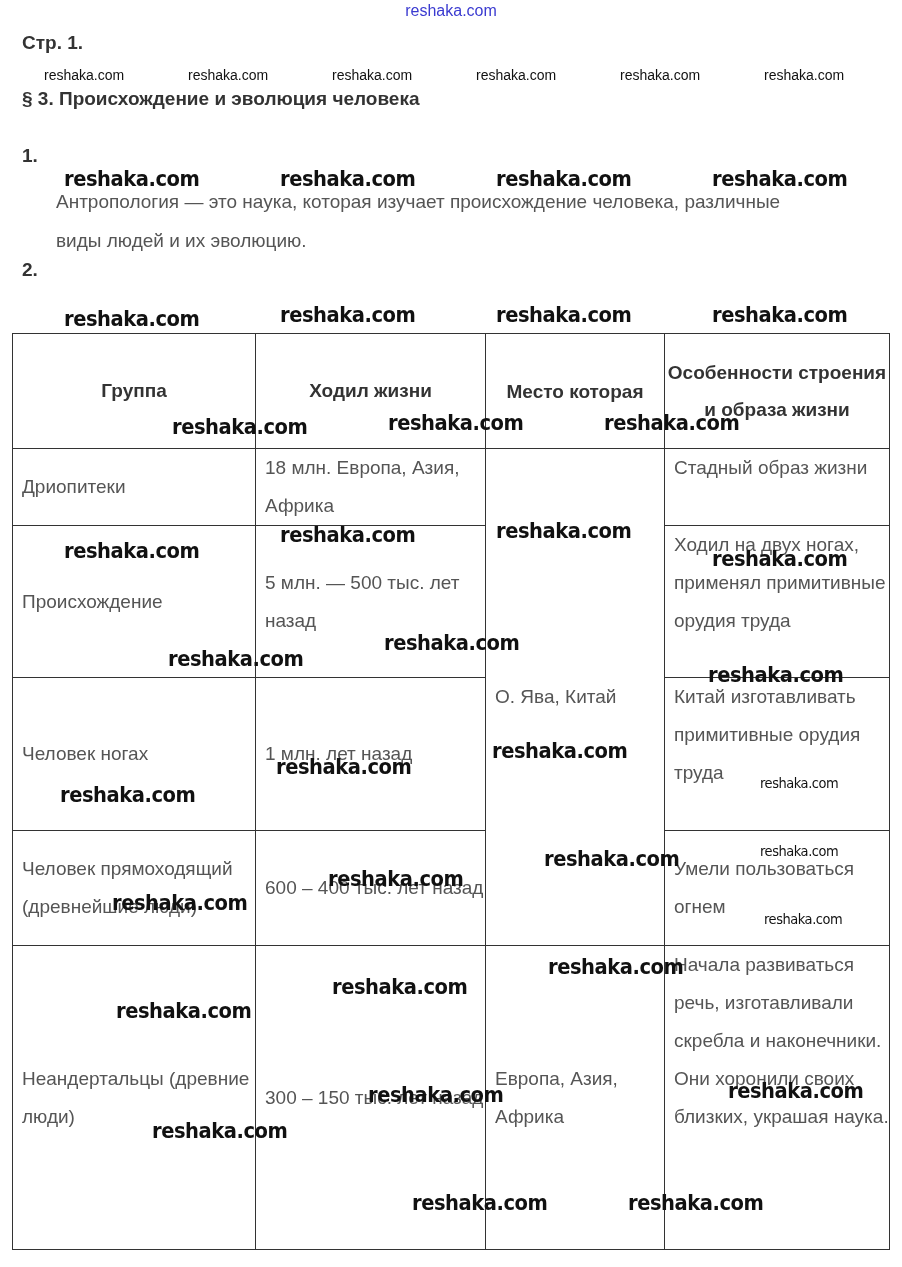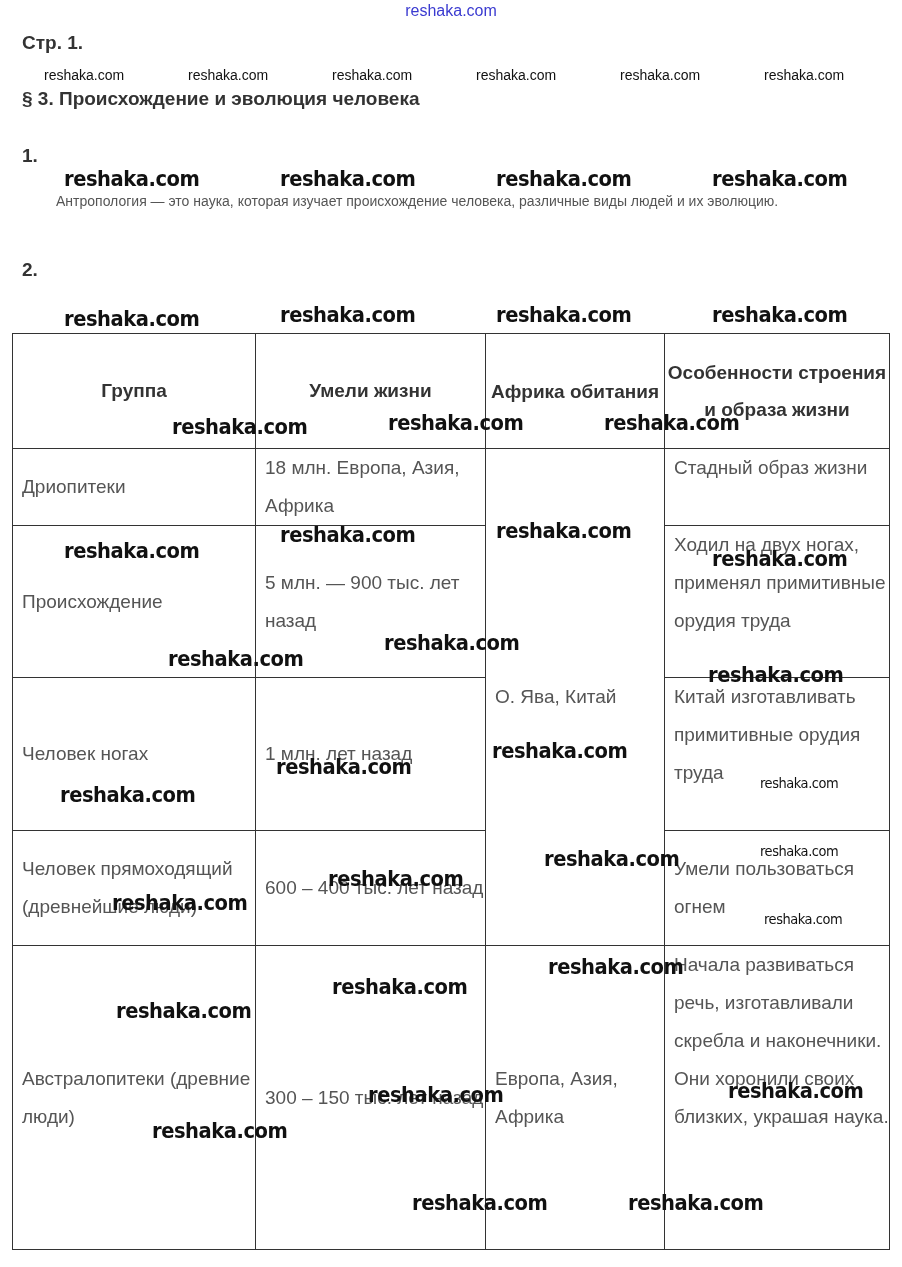--- a/index.html
+++ b/index.html
@@ -3,21 +3,21 @@
 <meta charset="utf-8">
 <style>
   html, body { margin:0; padding:0; background:#ffffff; }
   body { width:902px; height:1267px; position:relative; overflow:hidden; font-family:"Liberation Sans", sans-serif; color:#222; }
   .top-mark { position:absolute; left:0; width:902px; top:2px; text-align:center; font-family:"Liberation Sans", sans-serif; font-size:16px; color:#3a3ad0; letter-spacing:0; }
   .page-num { position:absolute; left:22px; top:32px; font-size:19px; font-weight:bold; color:#333; }
   .wm-row { position:absolute; top:67px; left:0; width:902px; }
   .wm-small { position:absolute; font-size:14px; color:#111; font-family:"Liberation Sans", sans-serif; }
   .section-title { position:absolute; left:22px; top:88px; font-size:19px; font-weight:bold; color:#333; }
   .num { position:absolute; left:22px; font-size:19px; font-weight:bold; color:#333; }
-  .answer { position:absolute; left:56px; top:182px; font-size:14px; color:#555; line-height:39px; width:760px; }
+  .answer { position:absolute; left:56px; top:182px; font-size:19px; color:#555; line-height:39px; width:760px; }
   .wm { position:absolute; font-size:21px; font-weight:bold; color:#111; font-family:"DejaVu Sans", sans-serif; letter-spacing:-0.5px; z-index:5; white-space:nowrap; transform:scaleX(0.93); transform-origin:left top; }
   .wm.sm { font-size:14px; font-weight:normal; }
   table.bio { position:absolute; left:12px; top:333px; border-collapse:collapse; table-layout:fixed; width:877px; }
   table.bio td, table.bio th { border:1px solid #333; vertical-align:top; padding:0 0 0 9px; font-size:19px; color:#555; line-height:38px; }
   table.bio th { color:#333; font-weight:bold; text-align:center; vertical-align:middle; padding:0; }
   .vm { vertical-align:middle !important; }
 </style>
 </head>
 <body>
 
@@ -43,47 +43,47 @@
 <table class="bio">
   <colgroup>
     <col style="width:243px">
       <col style="width:230px">
       <col style="width:179px">
       <col style="width:225px">
   </colgroup>
   <tbody>
       <tr style="height:115px">
     <th>Группа</th>
-    <th>Умели жизни</th>
-    <th style="line-height:37px"><span>Африка обитания</span></th>
+    <th>Ходил жизни</th>
+    <th style="line-height:37px"><span>Место которая</span></th>
     <th style="line-height:37px">Особенности строения и образа жизни</th>
   </tr>
   <tr style="height:77px">
     <td class="vm">Дриопитеки</td>
     <td>18 млн. Европа, Азия, Африка</td>
     <td rowspan="4" class="vm">О. Ява, Китай</td>
     <td>Стадный образ жизни</td>
   </tr>
   <tr style="height:152px">
     <td class="vm">Происхождение</td>
-    <td class="vm">5 млн. — 900 тыс. лет назад</td>
+    <td class="vm">5 млн. — 500 тыс. лет назад</td>
     <td>Ходил на двух ногах, применял примитивные орудия труда</td>
   </tr>
   <tr style="height:153px">
     <td class="vm">Человек ногах</td>
     <td class="vm">1 млн. лет назад</td>
     <td>Китай изготавливать примитивные орудия труда</td>
   </tr>
   <tr style="height:115px">
     <td class="vm">Человек прямоходящий (древнейшие люди)</td>
     <td class="vm">600 – 400 тыс. лет назад</td>
     <td class="vm">Умели пользоваться огнем</td>
   </tr>
   <tr style="height:304px">
-    <td class="vm">Австралопитеки (древние люди)</td>
+    <td class="vm">Неандертальцы (древние люди)</td>
     <td class="vm">300 – 150 тыс. лет назад</td>
     <td class="vm">Европа, Азия, Африка</td>
     <td>Начала развиваться речь, изготавливали скребла и наконечники. Они хоронили своих близких, украшая наука.</td>
   </tr>
 </tbody>
   </table>
 
 <span class="wm" style="left:64px;top:167px">reshaka.com</span>
 <span class="wm" style="left:280px;top:167px">reshaka.com</span>
 <span class="wm" style="left:496px;top:167px">reshaka.com</span>

